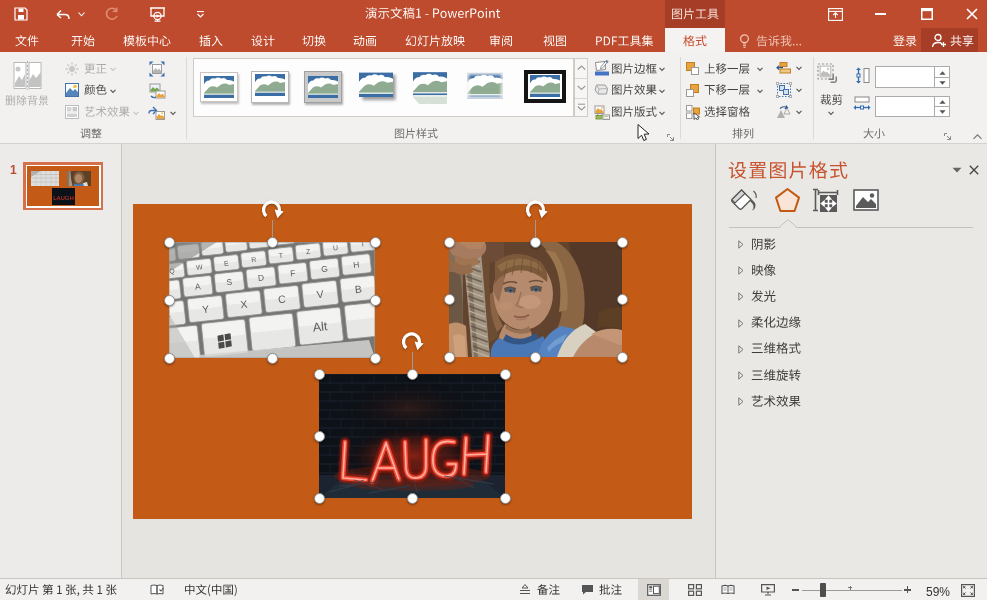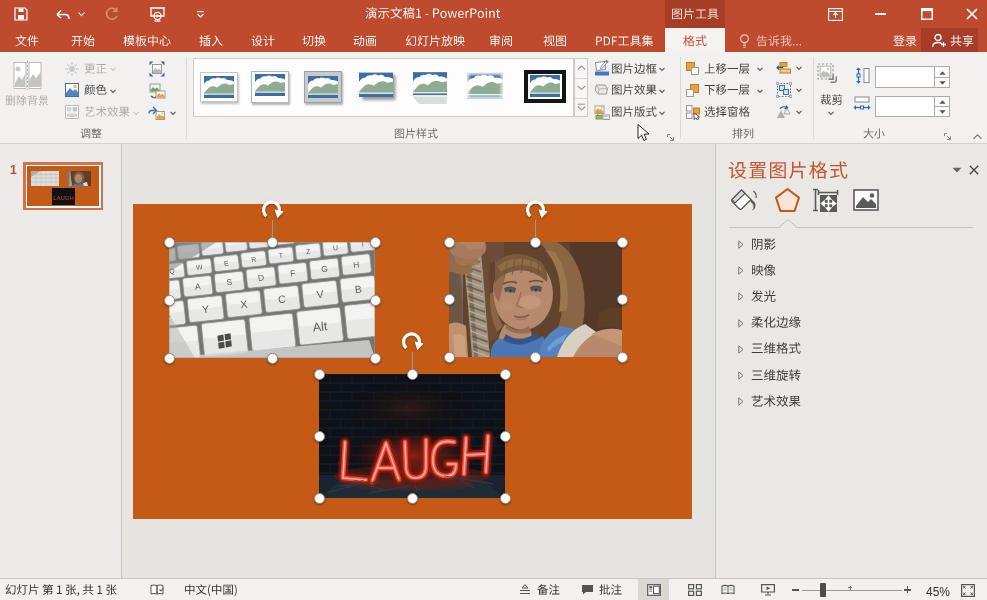--- a/index.html
+++ b/index.html
@@ -1001,21 +1001,21 @@
 <path d="M5.5 2.5 L9.5 4.3 L5.5 6.1 Z" fill="#555"></path>
 <path d="M7 8 V10 M4 11 H10" stroke="#555" stroke-width="1.1"></path>
     </svg>
     <div class="abs" style="left:792px;top:589px;width:7px;height:1.6px;background:#555"></div>
     <div class="abs" style="left:802px;top:589.5px;width:100px;height:1px;background:#9a9a98"></div>
     <div class="abs" style="left:848px;top:587px;width:4px;height:1px;background:#777"></div>
     <div class="abs" style="left:849.5px;top:585.5px;width:1px;height:4px;background:#777"></div>
     <div class="abs" style="left:820px;top:583px;width:6px;height:14px;background:#4D4D4D;border-radius:1px"></div>
     <div class="abs" style="left:904px;top:589px;width:7px;height:1.6px;background:#555"></div>
     <div class="abs" style="left:906.7px;top:586.3px;width:1.6px;height:7px;background:#555"></div>
-    <div class="abs" style="left:926px;top:585px;width:30px;height:12px;font-size:12px;color:#333">45%</div>
+    <div class="abs" style="left:926px;top:585px;width:30px;height:12px;font-size:12px;color:#333">59%</div>
     <svg class="abs" style="left:961px;top:584px" width="14" height="13" viewBox="0 0 14 13">
 <rect x="0.6" y="0.6" width="12.8" height="11.8" fill="none" stroke="#555" stroke-width="1.2"></rect>
 <g stroke="#555" stroke-width="1">
         <path d="M4.5 4.5 L2.5 2.5 M9.5 4.5 L11.5 2.5 M4.5 8.5 L2.5 10.5 M9.5 8.5 L11.5 10.5"></path>
       </g>
 <g fill="#555">
         <path d="M2 2 L4.8 2.6 L2.6 4.8 Z M12 2 L9.2 2.6 L11.4 4.8 Z M2 11 L4.8 10.4 L2.6 8.2 Z M12 11 L9.2 10.4 L11.4 8.2 Z"></path>
       </g>
     </svg>
   </div>

